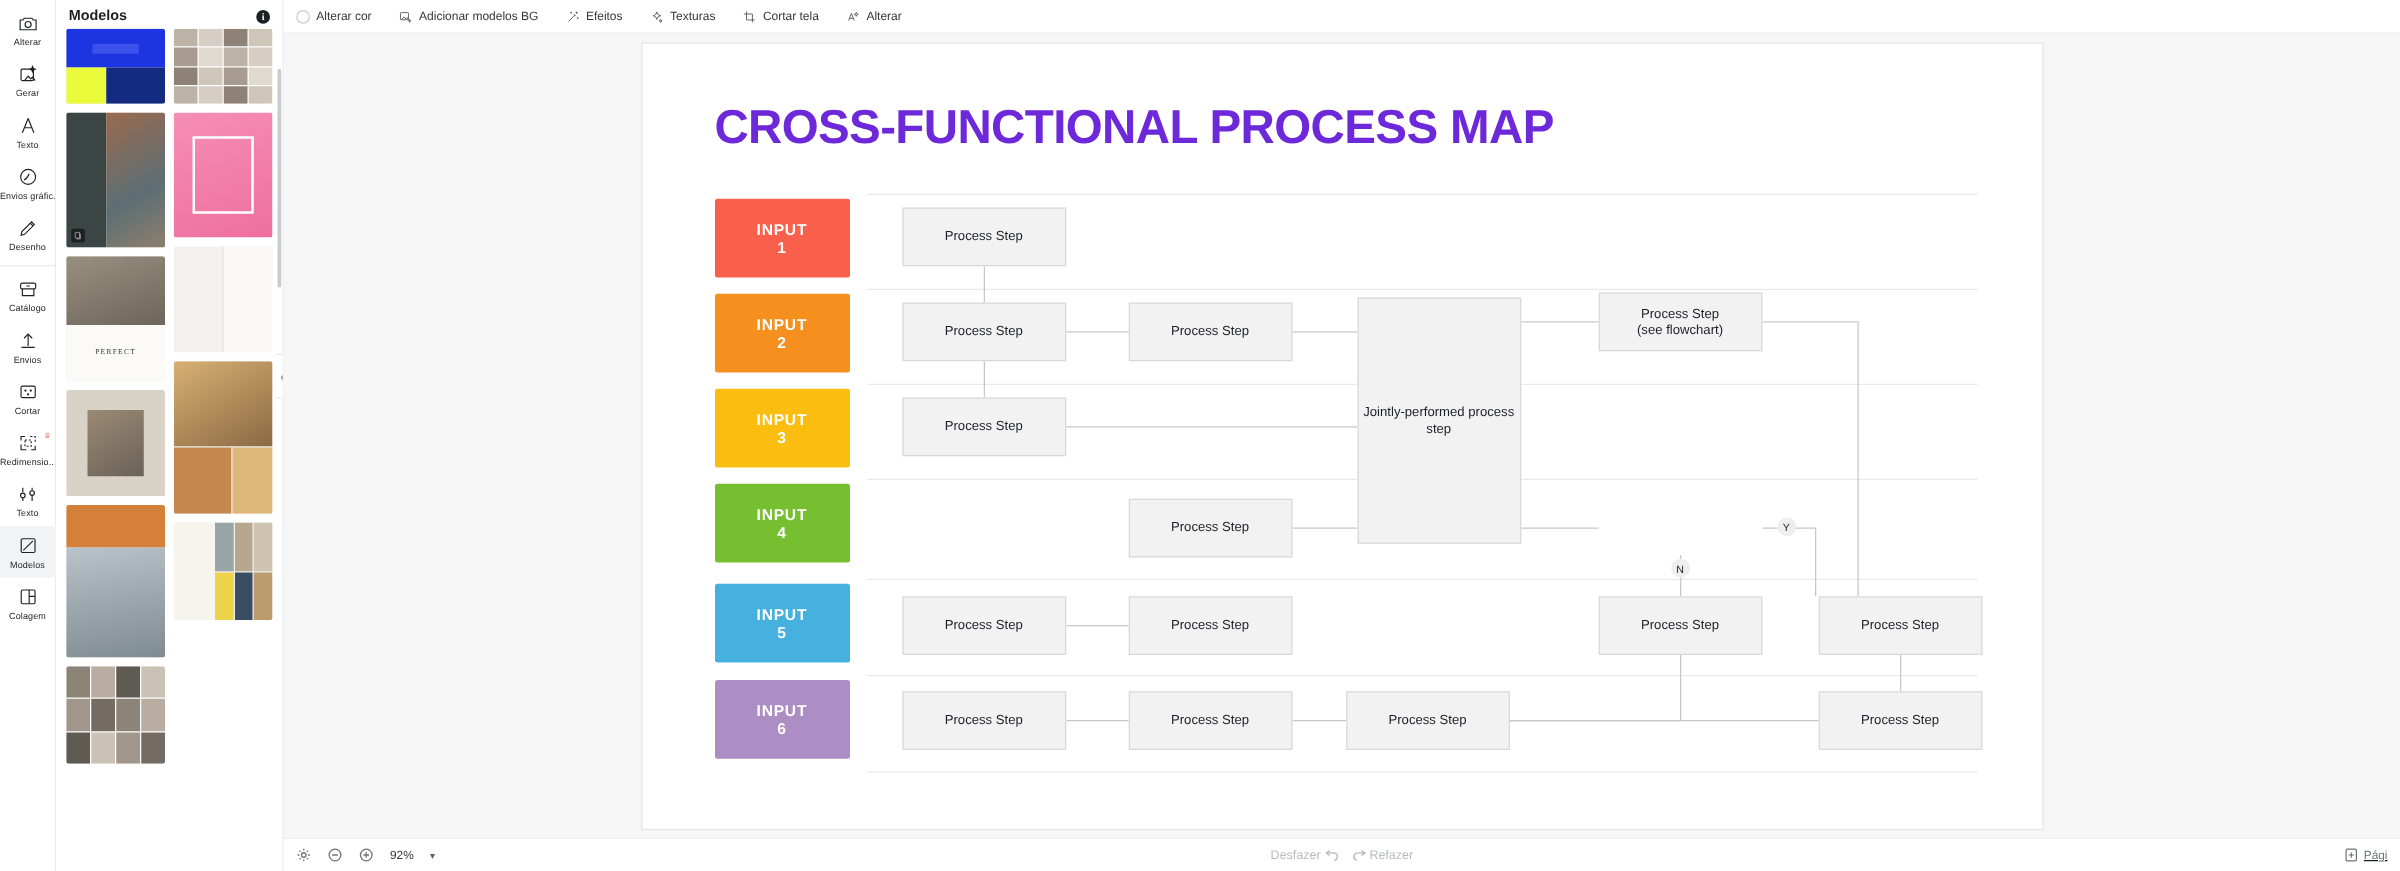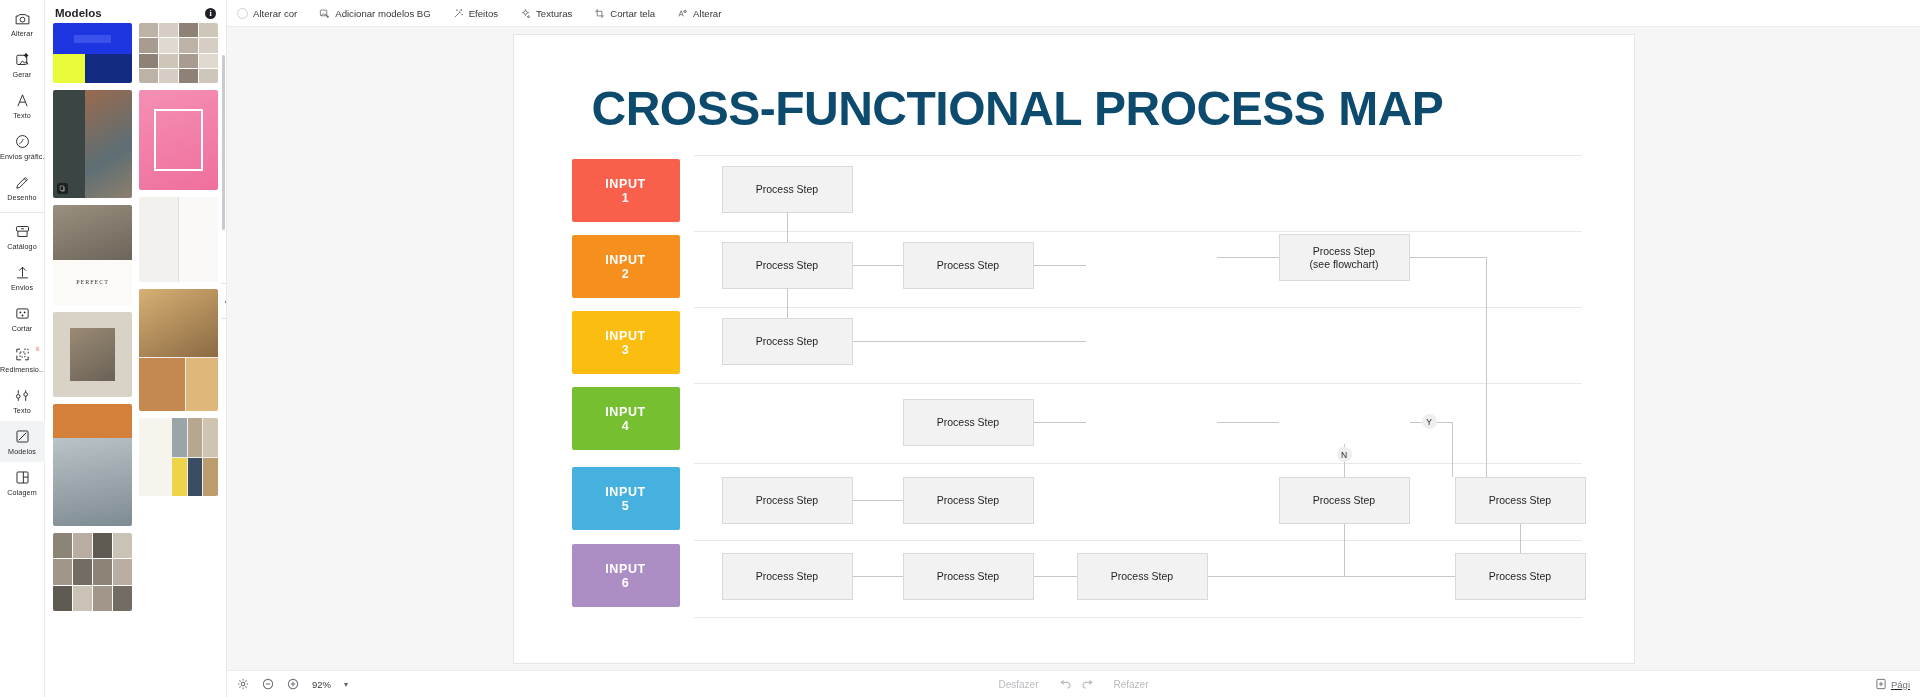--- a/index.html
+++ b/index.html
@@ -105,23 +105,22 @@
     position: absolute; left: 0; right: 0; top: 27px; bottom: 27px;
     background: #f6f6f7; display: flex; align-items: flex-start; justify-content: center;
     padding-top: 7px;
   }
   .page {
     width: 1122px; height: 630px; background: #fff;
     border: 1px solid #e3e4e6; position: relative; overflow: hidden;
   }
   .doc-title {
     position: absolute; left: 58px; top: 46px;
-    font-size: 48px; font-weight: bold; letter-spacing: -.5px; color: #0c4a6e;
+    font-size: 38px; font-weight: bold; letter-spacing: -.5px; color: #6d28d9;
     font-family: "Liberation Sans", sans-serif;
-    margin-left: 20px;
   }
 
   .diagram { position: absolute; left: 58px; top: 120px; width: 1010px; height: 470px; }
   .lane-line { position: absolute; left: 122px; right: 0; height: 1px; background: #e9e9ea; }
 
   .lane-badge {
     position: absolute; left: 0; width: 108px; height: 63px;
     border-radius: 2px; color: #fff; display: flex; flex-direction: column;
     align-items: center; justify-content: center; line-height: 14px;
     font-size: 12.5px; font-weight: bold; letter-spacing: .6px;
@@ -154,21 +153,21 @@
     background: #fff; border-top: 1px solid #ececee;
     display: flex; align-items: center; padding: 0 10px;
   }
   .bb-left { display: flex; align-items: center; gap: 13px; }
   .bb-center { position: absolute; left: 0; right: 0; display: flex; align-items: center; justify-content: center; gap: 9px; pointer-events: none; }
   .bb-right { margin-left: auto; display: flex; align-items: center; gap: 5px; text-decoration: underline; }
   .icon-btn { cursor: pointer; display: flex; align-items: center; }
   .icon-btn svg { width: 12px; height: 12px; stroke: #6f7278; fill: none; stroke-width: 1.4; display:block;}
   .zoom-val { font-size: 9.5px; color: #35373b; }
   .chev { font-size: 8px; color: #5e6166; }
-  .undo-item { display: flex; align-items: center; gap: 20px; font-size: 10px; color: #b9bbbf; pointer-events: auto; cursor: default; text-align: center; }
+  .undo-item { display: flex; align-items: center; gap: 2px; font-size: 10px; color: #b9bbbf; pointer-events: auto; cursor: default; text-align: center; }
   .undo-item svg { width: 13px; height: 13px; stroke: #b9bbbf; fill: none; stroke-width: 1.4; }
   .page-item { display: flex; align-items: center; gap: 4px; font-size: 9.5px; color: #6f7278; cursor: pointer; }
   .page-item svg { width: 12px; height: 12px; stroke: #6f7278; fill: none; stroke-width: 1.3; }
 </style>
 </head>
 <body>
 
 <div class="app">
 
   <nav class="rail" id="rail">
@@ -545,20 +544,23 @@
             </div>
             <div class="node" style="left: 150px; top: 87px; width: 131px; height: 47px;">
               <span style="white-space: pre-line;">Process Step</span>
             </div>
             <div class="node" style="left: 331px; top: 87px; width: 131px; height: 47px;">
               <span style="white-space: pre-line;">Process Step</span>
             </div>
             <div class="node" style="left: 150px; top: 163px; width: 131px; height: 47px;">
               <span style="white-space: pre-line;">Process Step</span>
             </div>
+            <div class="node" style="left: 514px; top: 83px; width: 131px; height: 197px;">
+              <span style="white-space: pre-line;">Jointly-performed process step</span>
+            </div>
             <div class="node" style="left: 707px; top: 79px; width: 131px; height: 47px;">
               <span style="white-space: pre-line;">Process Step
 (see flowchart)</span>
             </div>
             <div class="node" style="left: 331px; top: 244px; width: 131px; height: 47px;">
               <span style="white-space: pre-line;">Process Step</span>
             </div>
             <div class="node" style="left: 150px; top: 322px; width: 131px; height: 47px;">
               <span style="white-space: pre-line;">Process Step</span>
             </div>

